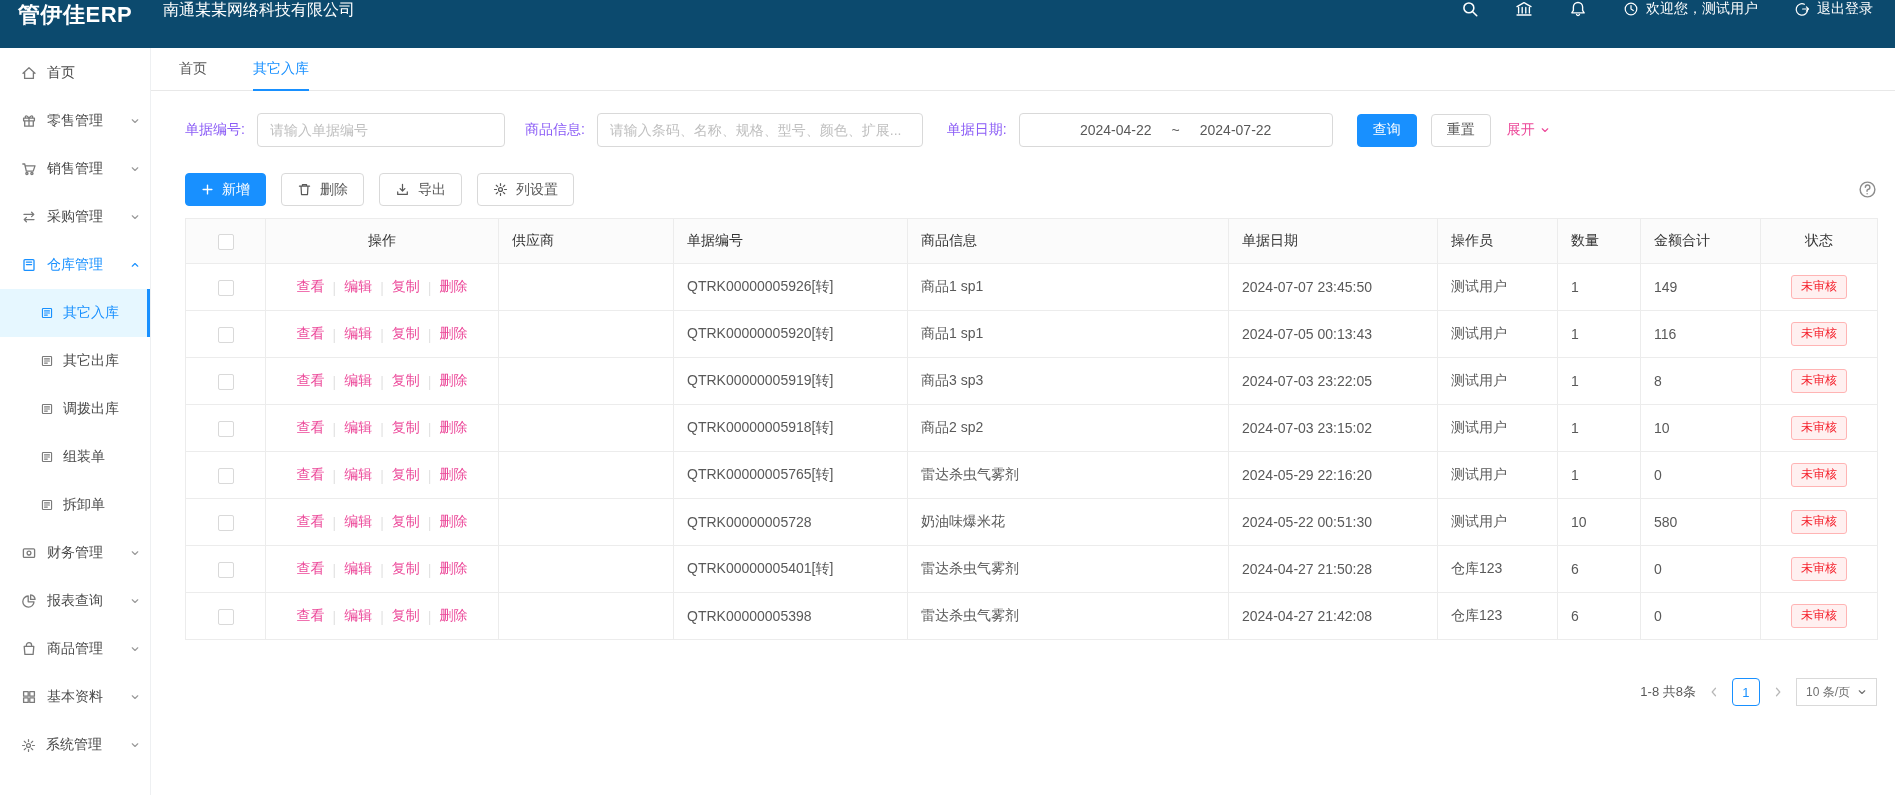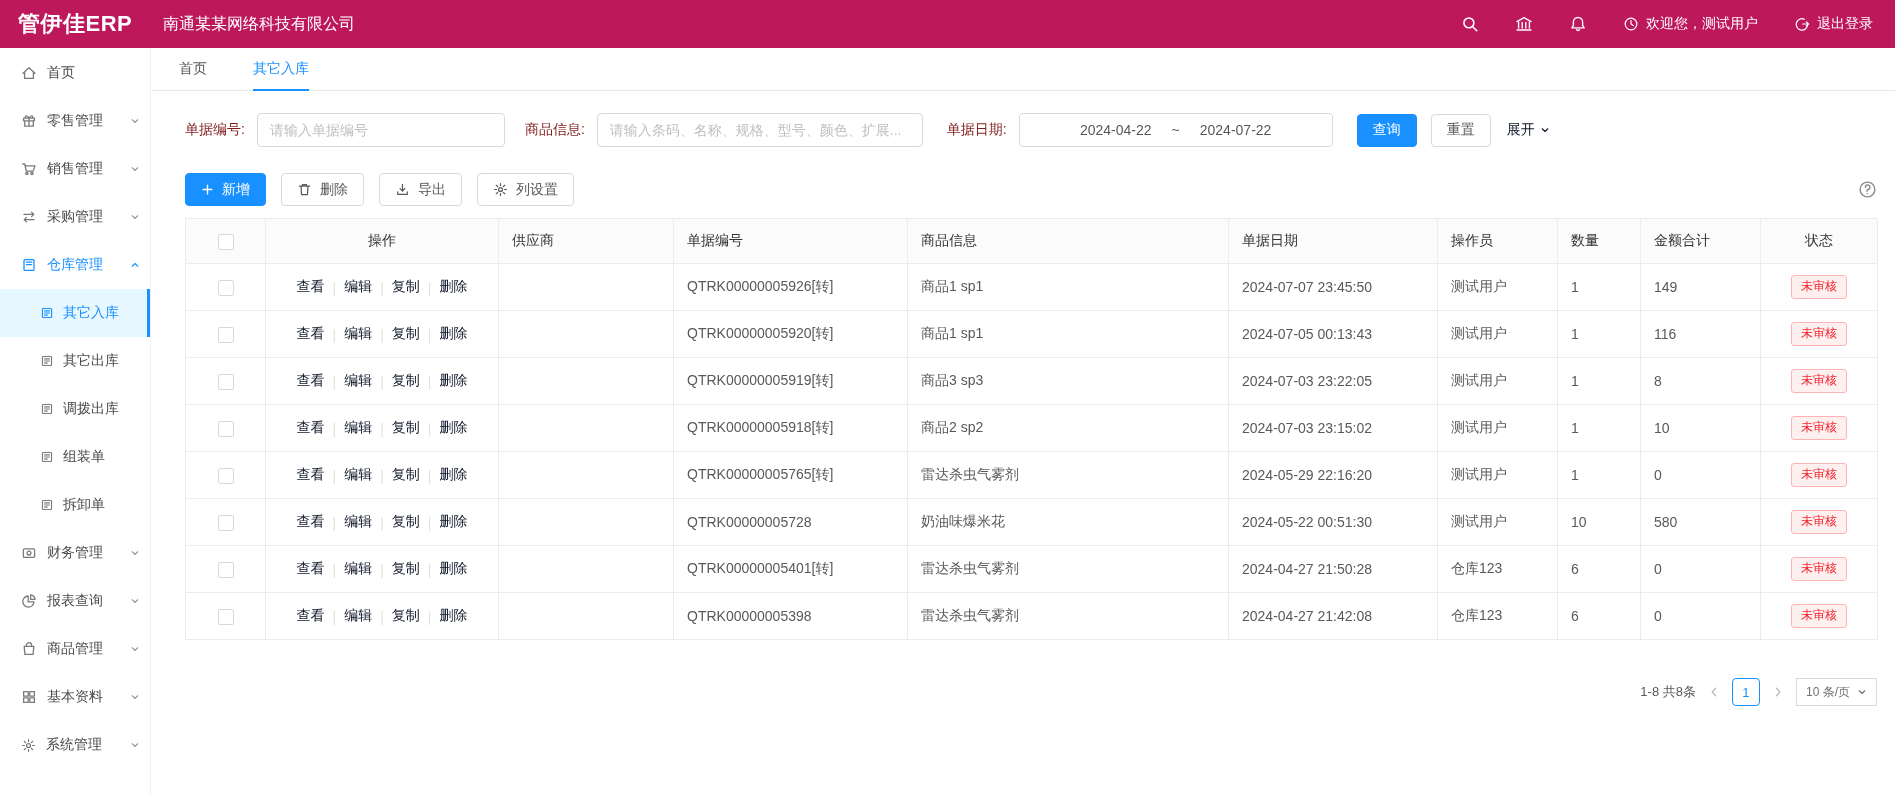--- a/index.html
+++ b/index.html
@@ -1,21 +1,21 @@
 <!DOCTYPE html>
 <html><head>
 <meta charset="utf-8">
 <style>
   *{box-sizing:border-box;margin:0;padding:0}
   html,body{width:1895px;height:795px;overflow:hidden;background:#fff;
     font-family:"Liberation Sans","DejaVu Sans",sans-serif;font-size:14px;color:#333}
   .icn{display:inline-flex;align-items:center;justify-content:center}
   .icn svg{display:block}
   
-  .topbar{height:48px;background:#be185d;display:flex;align-items:center;color:#fff}
+  .topbar{height:48px;background:#0c4a6e;display:flex;align-items:flex-start;color:#fff}
   .logo{width:151px;padding-left:18px;font-size:22px;font-weight:bold;letter-spacing:.5px;flex:none}
   .company{font-size:16px;margin-left:12px;white-space:nowrap}
   .top-right{margin-left:auto;display:flex;align-items:center;padding-right:22px}
   .top-ico{margin-left:36px;cursor:pointer;color:#fff}
   .top-item{margin-left:36px;display:inline-flex;align-items:center;gap:7px;cursor:pointer;white-space:nowrap}
   
   .main{display:flex;height:747px}
   .sidebar{width:151px;flex:none;border-right:1px solid #eef0f2;padding-top:1px;background:#fff;overflow:hidden}
   .content{flex:1;display:flex;flex-direction:column;min-width:0}
   
@@ -29,30 +29,30 @@
   .side-sub .lbl{margin-left:9px}
   .side-sub.active{background:#e6f7ff;color:#1890ff;border-right:3px solid #1890ff}
   .side-sub.active .micon{color:#1890ff}
   
   .tabsbar{height:43px;border-bottom:1px solid #e8e8e8;display:flex;align-items:stretch;gap:46px;padding-left:28px;background:#fff;flex:none}
   .tab{display:flex;align-items:center;color:#595959;cursor:pointer;border-bottom:2px solid transparent;margin-bottom:-1px}
   .tab.active{color:#1890ff;border-bottom-color:#1890ff}
   
   .page{padding:0 18px 0 34px}
   .filters{display:flex;align-items:center;margin-top:22px}
-  .flabel{margin-right:12px;white-space:nowrap;color:#7f1d1d}
+  .flabel{margin-right:12px;white-space:nowrap;color:#8b5cf6}
   .input{height:34px;border:1px solid #d9d9d9;border-radius:4px;display:flex;align-items:center;padding:0 12px;background:#fff}
   .w300{width:248px}.w326{width:326px}
   .input input{border:none;outline:none;width:100%;font:inherit;color:#333;background:transparent}
   ::placeholder{color:#bfbfbf}
   .daterange{width:314px;justify-content:center;gap:20px;color:#595959;cursor:pointer}
   .ml14{margin-left:14px}.ml16{margin-left:16px}.ml20{margin-left:20px}.ml24{margin-left:24px}
   .btn{height:33px;border-radius:4px;border:1px solid #d9d9d9;background:#fff;display:inline-flex;align-items:center;justify-content:center;gap:8px;padding:0 15px;cursor:pointer;color:#595959;font-size:14px;font-family:inherit}
   .btn.primary{background:#1890ff;border-color:#1890ff;color:#fff}
-  .link{color:#0f172a;cursor:pointer}
+  .link{color:#ec4899;cursor:pointer}
   .expand{display:inline-flex;align-items:center;gap:5px}
   .toolbar{display:flex;align-items:center;gap:15px;margin-top:26px}
   .help{margin-left:auto;color:#8c8c8c;cursor:pointer}
   
   table{border-collapse:collapse;table-layout:fixed;width:1692px;margin-top:12px;font-size:14px}
   th,td{border:1px solid #ececec;height:47px;padding:0 13px;text-align:left;overflow:hidden;white-space:nowrap}
   thead th{background:#fbfbfb;color:#333;font-weight:500;height:45px}
   td{color:#595959}
   .c{text-align:center}
   .checkbox{width:16px;height:16px;border:1px solid #d9d9d9;border-radius:2px;background:#fff;display:inline-block;vertical-align:middle;cursor:pointer}

